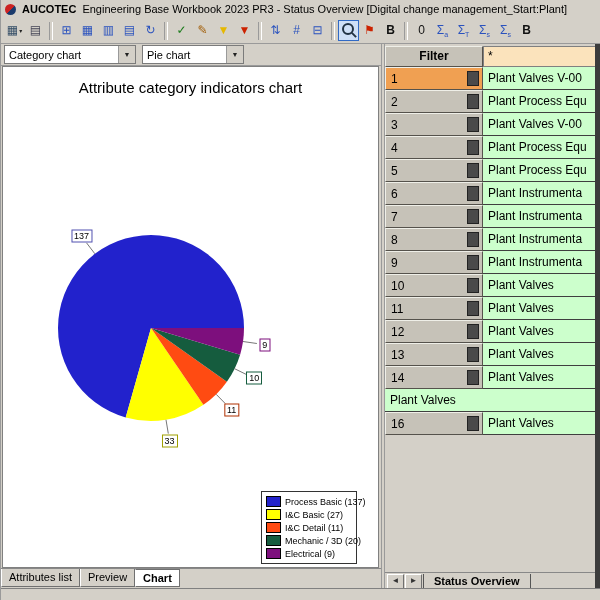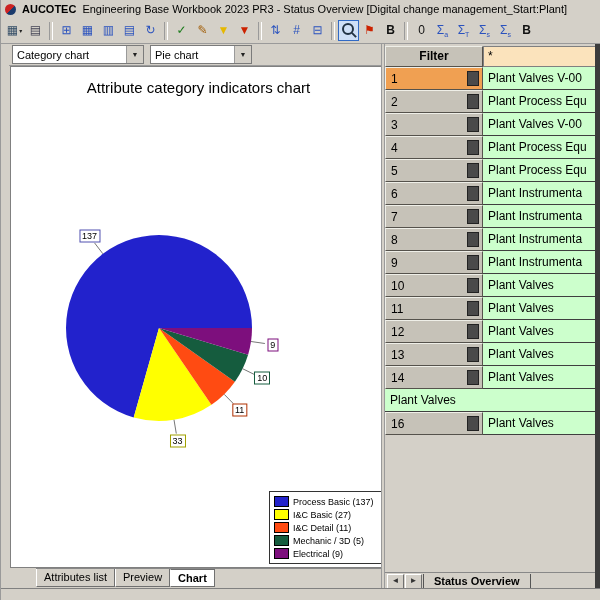--- a/index.html
+++ b/index.html
@@ -13,35 +13,35 @@
   
   .toolbar{height:26px;display:flex;align-items:center;padding:0 3px;border-bottom:1px solid #9a9a9a;box-sizing:border-box;}
   .tbtn{width:19px;height:19px;line-height:18px;text-align:center;font-size:12px;flex:none;border:1px solid transparent;position:relative;}
   .tbtn.active{background:#cfe0f7;border:1px solid #316ac5;}
   .tbtn sub{font-size:7px;}
   .caret{font-size:6px;margin-left:1px;vertical-align:middle;color:#222;}
   .tsep{width:2px;height:18px;border-left:1px solid #9a9a9a;border-right:1px solid #ffffff;margin:0 3px;flex:none;}
   .tbtn.mag::before{content:'';position:absolute;left:3px;top:2px;width:8px;height:8px;border:2px solid #234;border-radius:50%;}
   .tbtn.mag::after{content:'';position:absolute;left:12px;top:13px;width:6px;height:2px;background:#234;transform:rotate(45deg);}
   
-  .leftpanel{position:absolute;left:8px;top:44px;width:380px;height:556px;background:#d4d0c8;}
+  .leftpanel{position:absolute;left:0;top:44px;width:380px;height:556px;background:#d4d0c8;}
   .chartbar{height:22px;display:flex;align-items:center;padding:1px 3px;border-bottom:1px solid #9a9a9a;box-sizing:border-box;}
   .combo{display:flex;align-items:center;height:19px;background:#fff;border:1px solid #7b7b7b;margin-right:6px;box-sizing:border-box;}
   .combo.w1{width:132px;}.combo.w2{width:102px;}
   .combo-text{font-size:11px;padding:0 4px;flex:1;white-space:nowrap;overflow:hidden;}
   .combo-btn{width:16px;height:17px;background:#d4d0c8;border-left:1px solid #9a9a9a;font-size:7px;text-align:center;line-height:17px;color:#222;flex:none;}
   .chartarea{position:relative;margin:0 2px 0 1px;height:502px;background:#fff;border:1px solid #808080;box-sizing:border-box;overflow:hidden;}
   .charttitle{margin-top:12px;text-align:center;font-size:15px;}
   .piesvg{position:absolute;left:0;top:0;}
   .plabel{position:absolute;background:#fff;border:1px solid #555;font-size:9px;line-height:11px;padding:0 2px;transform:translate(-50%,-50%);text-align:center;}
-  .legend{position:absolute;left:258px;top:424px;width:115px;border:1px solid #333;background:#fff;padding:3px 4px;box-sizing:border-box;}
+  .legend{position:absolute;left:258px;top:424px;width:96px;border:1px solid #333;background:#fff;padding:3px 4px;box-sizing:border-box;}
   .legitem{display:flex;align-items:center;gap:4px;height:13px;}
   .sw{width:13px;height:9px;border:1px solid #000;flex:none;}
   .legtext{font-size:9px;white-space:nowrap;}
-  .tabsrow{height:18px;display:flex;align-items:stretch;background:#d4d0c8;border-top:1px solid #888;padding-left:0;margin-left:27px;}
+  .tabsrow{height:18px;display:flex;align-items:stretch;background:#d4d0c8;border-top:1px solid #888;padding-left:0;}
   .tab{font-size:11px;padding:2px 7px 0;border-left:1px solid #fff;border-right:1px solid #707070;border-bottom:1px solid #707070;background:#d4d0c8;white-space:nowrap;}
   .tab.active{background:#fff;font-weight:bold;border-top:1px solid #707070;}
   
   .splitter{position:absolute;left:380px;top:44px;width:4px;height:556px;background:#d4d0c8;border-left:1px solid #9a9a9a;border-right:1px solid #9a9a9a;box-sizing:border-box;}
   
   .rightpanel{position:absolute;left:384px;right:0;top:44px;height:556px;background:#d4d0c8;padding-top:2px;box-sizing:border-box;}
   .thead{display:flex;height:21px;}
   .hcell{background:#c6c2b8;border-top:1px solid #efefe8;border-left:1px solid #efefe8;border-right:1px solid #55524c;border-bottom:1px solid #55524c;
          font-size:12px;font-weight:bold;text-align:center;line-height:19px;box-sizing:border-box;overflow:hidden;white-space:nowrap;}
   .hnum{width:98px;flex:none;}
@@ -136,21 +136,21 @@
           <div class="legitem">
             <span class="sw" style="background: rgb(255, 255, 0);"></span>
             <span class="legtext">I&amp;C Basic (27)</span>
           </div>
           <div class="legitem">
             <span class="sw" style="background: rgb(255, 75, 18);"></span>
             <span class="legtext">I&amp;C Detail (11)</span>
           </div>
           <div class="legitem">
             <span class="sw" style="background: rgb(21, 92, 62);"></span>
-            <span class="legtext">Mechanic / 3D (5)</span>
+            <span class="legtext">Mechanic / 3D (20)</span>
           </div>
           <div class="legitem">
             <span class="sw" style="background: rgb(125, 15, 125);"></span>
             <span class="legtext">Electrical (9)</span>
           </div>
         </div>
     <div class="plabel" style="left: 78.6096px; top: 169.294px; border-color: rgb(80, 80, 176);">137</div>
         <div class="plabel" style="left: 166.542px; top: 374.495px; border-color: rgb(160, 160, 0);">33</div>
         <div class="plabel" style="left: 228.656px; top: 342.973px; border-color: rgb(176, 48, 0);">11</div>
         <div class="plabel" style="left: 251.379px; top: 311.375px; border-color: rgb(21, 92, 62);">10</div>

